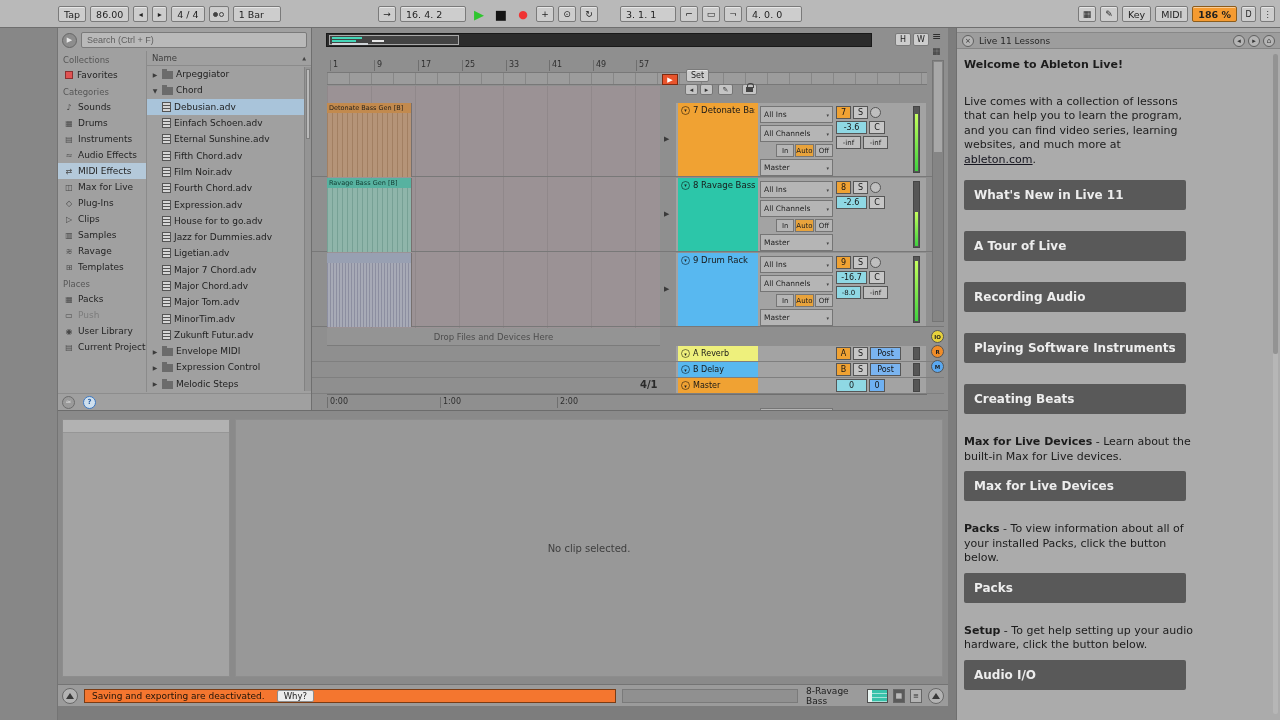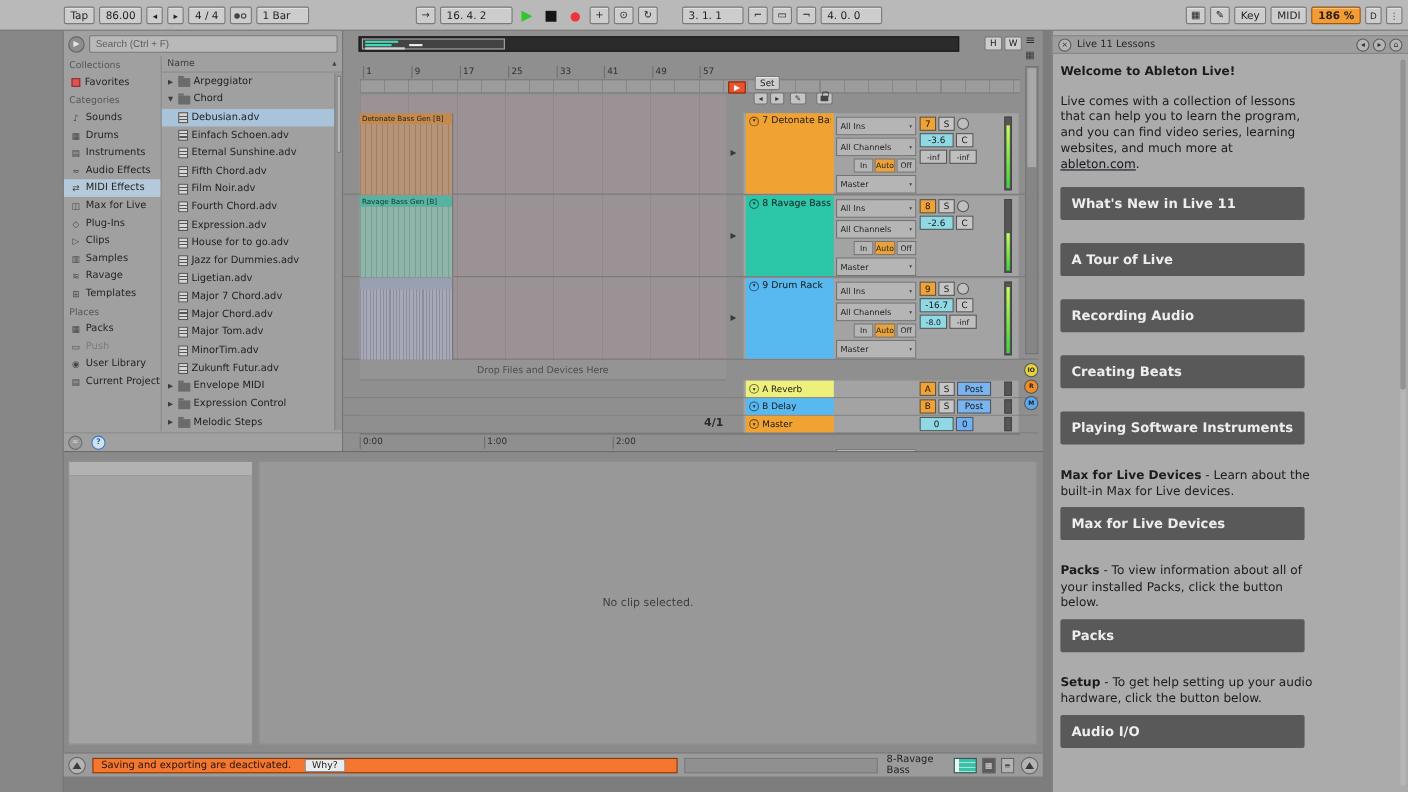--- a/index.html
+++ b/index.html
@@ -138,21 +138,21 @@
   .chipic { width:14px; height:14px; background:#b3b3b3; border:1px solid #666; font-size:7px; display:flex; align-items:center; justify-content:center; color:#2c2c2c; }
   .chipic.dark { background:#5a5a5a; color:#ddd; }
   #statusbar .spk.right { margin-left:auto; }
 
   
   #lessons { position:absolute; left:956px; top:28px; width:324px; height:692px; background:#ababab; border-left:1px solid #6f6f6f; padding-top:4px; }
   .ls-header { height:17px; background:#9d9d9d; border-top:1px solid #888; border-bottom:1px solid #858585; display:flex; align-items:center; padding:0 5px; gap:5px; font-size:9px; color:#272727; }
   .ls-close,.nbtn { width:12px; height:12px; border-radius:50%; border:1px solid #5f5f5f; font-size:7px; display:flex; align-items:center; justify-content:center; background:#b5b5b5; color:#333; flex:none; }
   .ls-nav { margin-left:auto; display:flex; gap:3px; }
   .ls-body { padding:9px 14px 0 7px; width:252px; font-size:11px; line-height:14.5px; color:#1c1c1c; }
-  .ls-h1 { font-weight:bold; margin-bottom:12px; }
+  .ls-h1 { font-weight:bold; margin-bottom:22px; }
   .ls-p { margin-bottom:13px; }
   .ls-p.tight { margin-bottom:7px; }
   .ls-link { text-decoration:underline; color:#15151f; }
   .ls-btn { display:block; width:222px; height:30px; background:#595959; color:#ededed; font-weight:bold; font-size:12px; text-align:left; padding-left:10px; border:none; margin-bottom:21px; border-radius:2px; line-height:30px; font-family:inherit; white-space:nowrap; }
   .ls-scroll { position:absolute; right:2px; top:26px; bottom:6px; width:5px; background:#b6b6b6; border-radius:2px; }
   .ls-scroll .thumb { position:absolute; left:0; right:0; top:0; height:300px; background:#939393; border-radius:2px; }
 </style>
 </head>
 <body>
 
@@ -670,22 +670,22 @@
         <span class="nbtn">▸</span>
         <span class="nbtn">⌂</span>
       </span>
     </div>
     <div class="ls-body">
       <div class="ls-h1">Welcome to Ableton Live!</div>
       <div class="ls-p"><span>Live comes with a collection of lessons that can help you to learn the program, and you can find video series, learning websites, and much more at </span><span class="ls-link">ableton.com</span><span>.</span></div>
       <button class="ls-btn">What's New in Live 11</button>
       <button class="ls-btn">A Tour of Live</button>
       <button class="ls-btn">Recording Audio</button>
+      <button class="ls-btn">Playing Software Instruments</button>
       <button class="ls-btn">Creating Beats</button>
-      <button class="ls-btn">Playing Software Instruments</button>
       <div class="ls-p tight"><b>Max for Live Devices</b><span> - Learn about the built-in Max for Live devices.</span></div>
       <button class="ls-btn">Max for Live Devices</button>
       <div class="ls-p tight"><b>Packs</b><span> - To view information about all of your installed Packs, click the button below.</span></div>
       <button class="ls-btn">Packs</button>
       <div class="ls-p tight"><b>Setup</b><span> - To get help setting up your audio hardware, click the button below.</span></div>
       <button class="ls-btn">Audio I/O</button>
     </div>
     <div class="ls-scroll">
         <div class="thumb"></div>
       </div>

